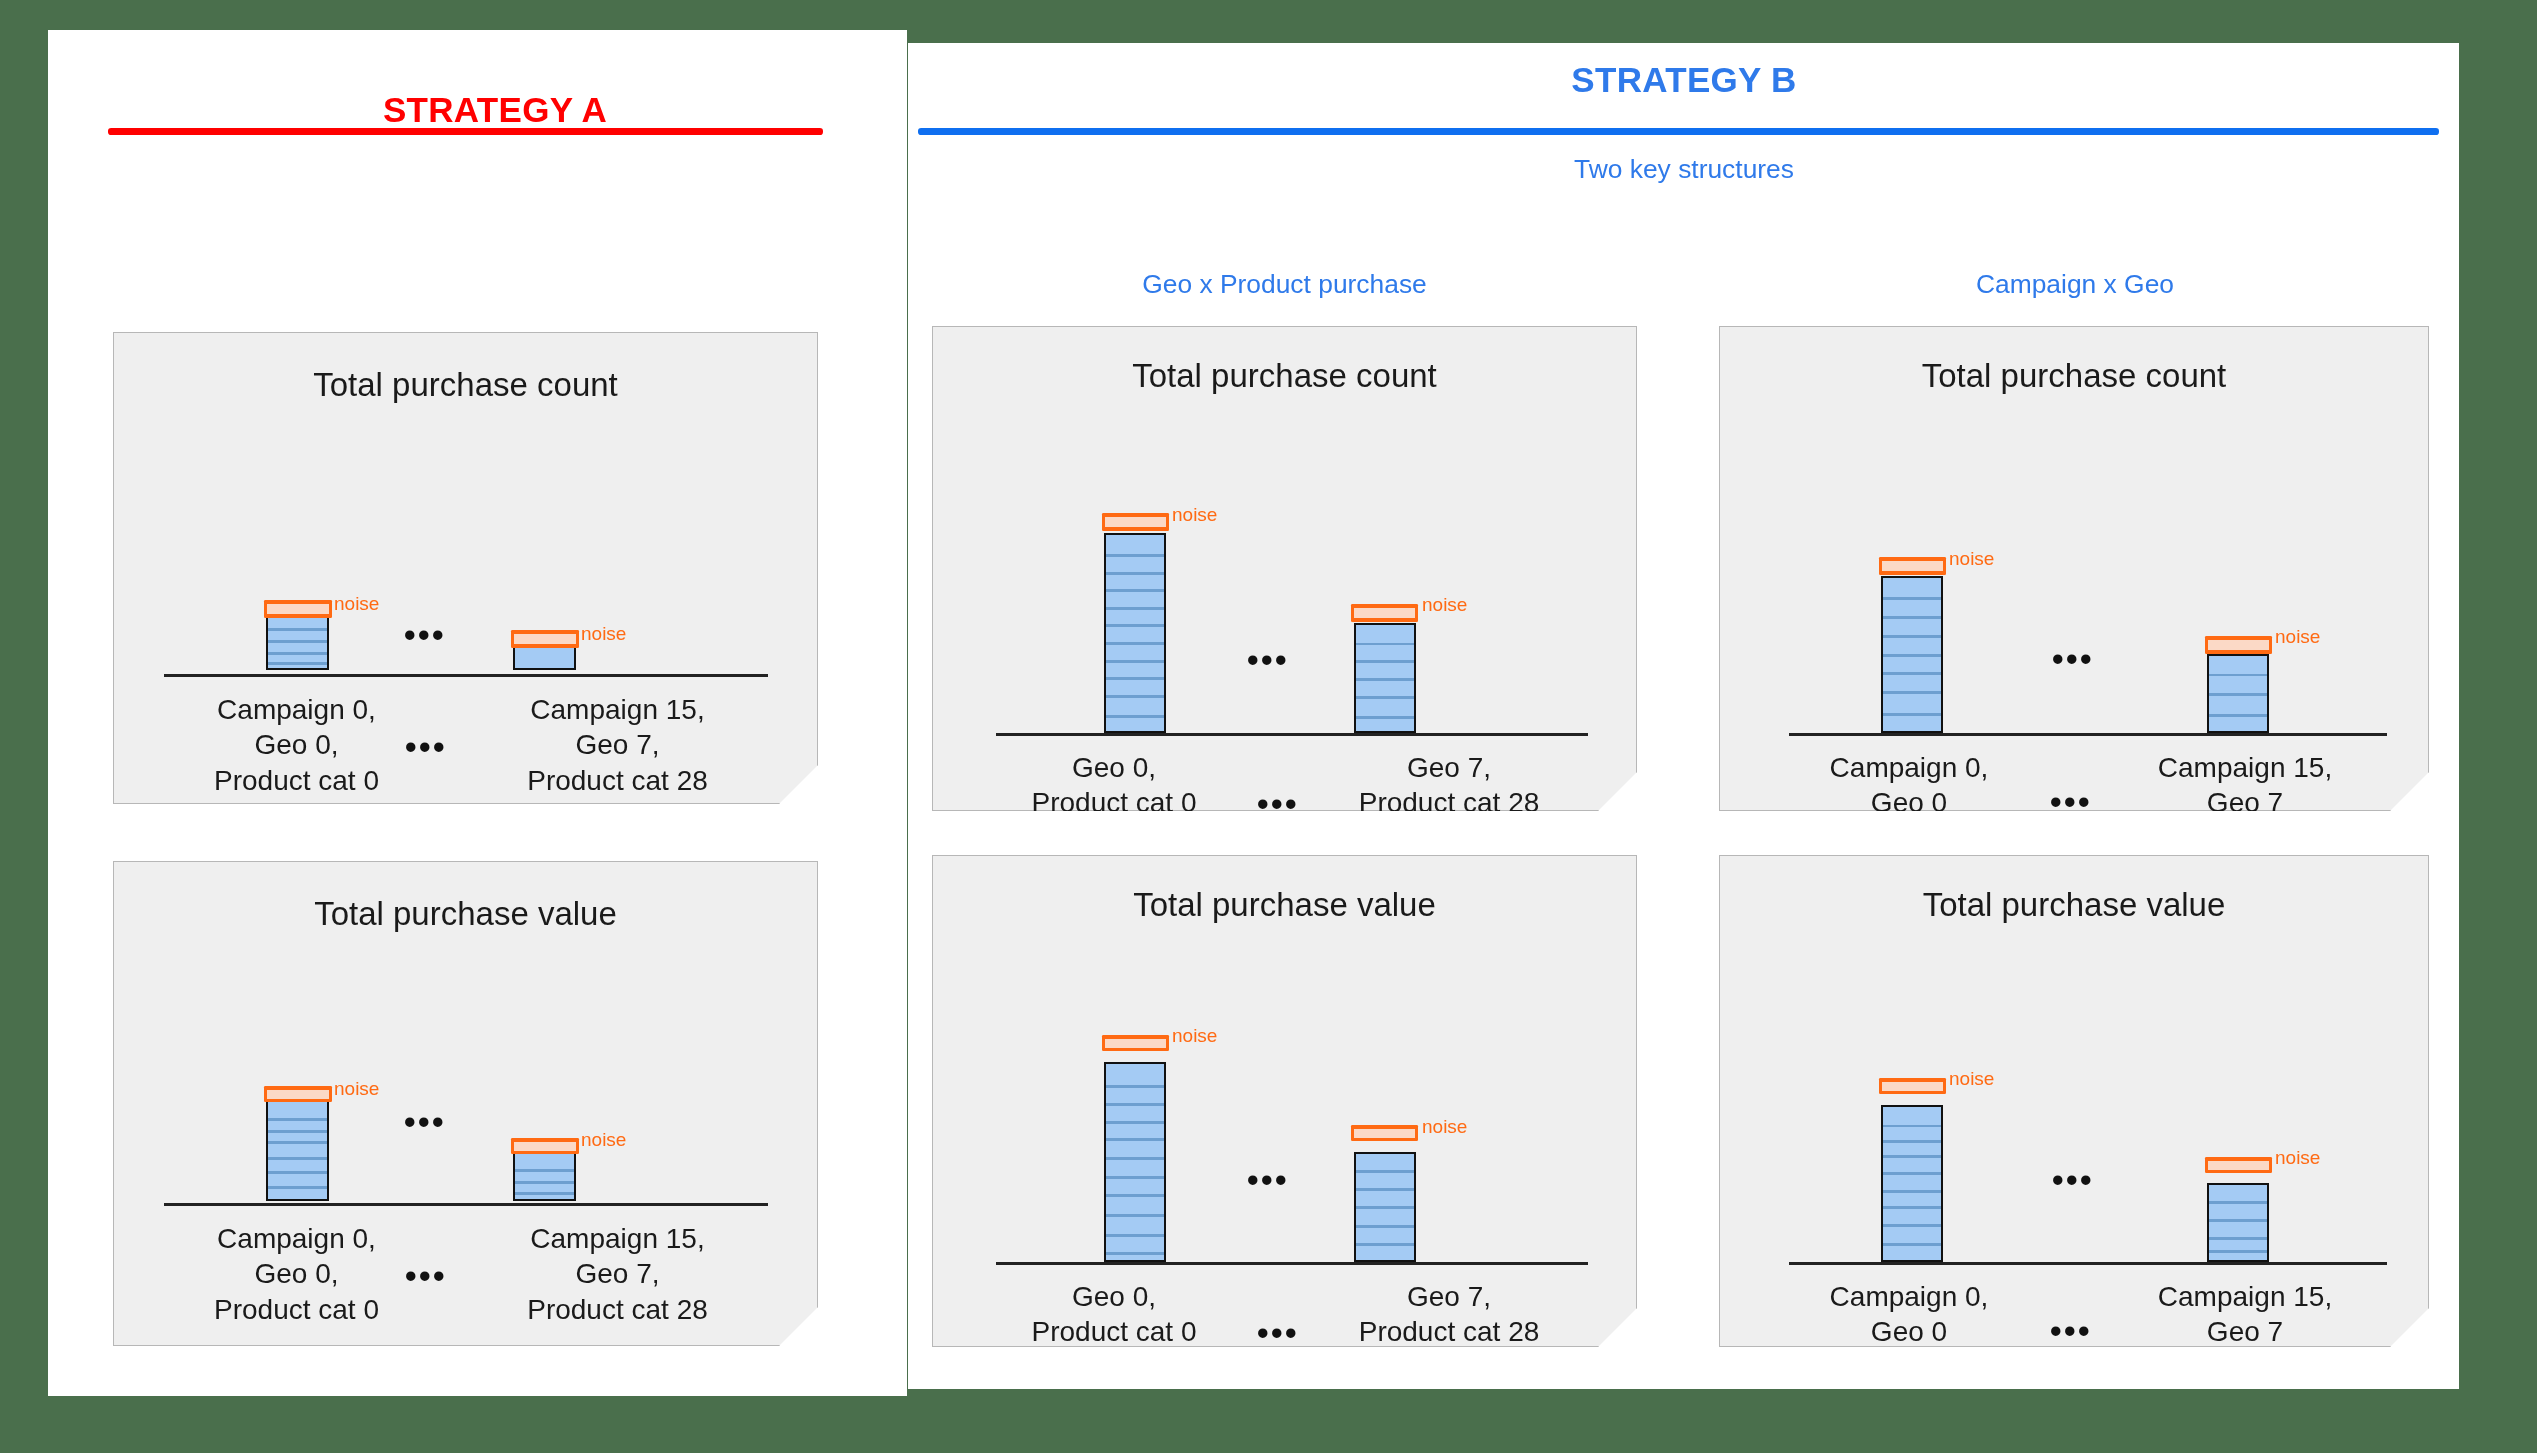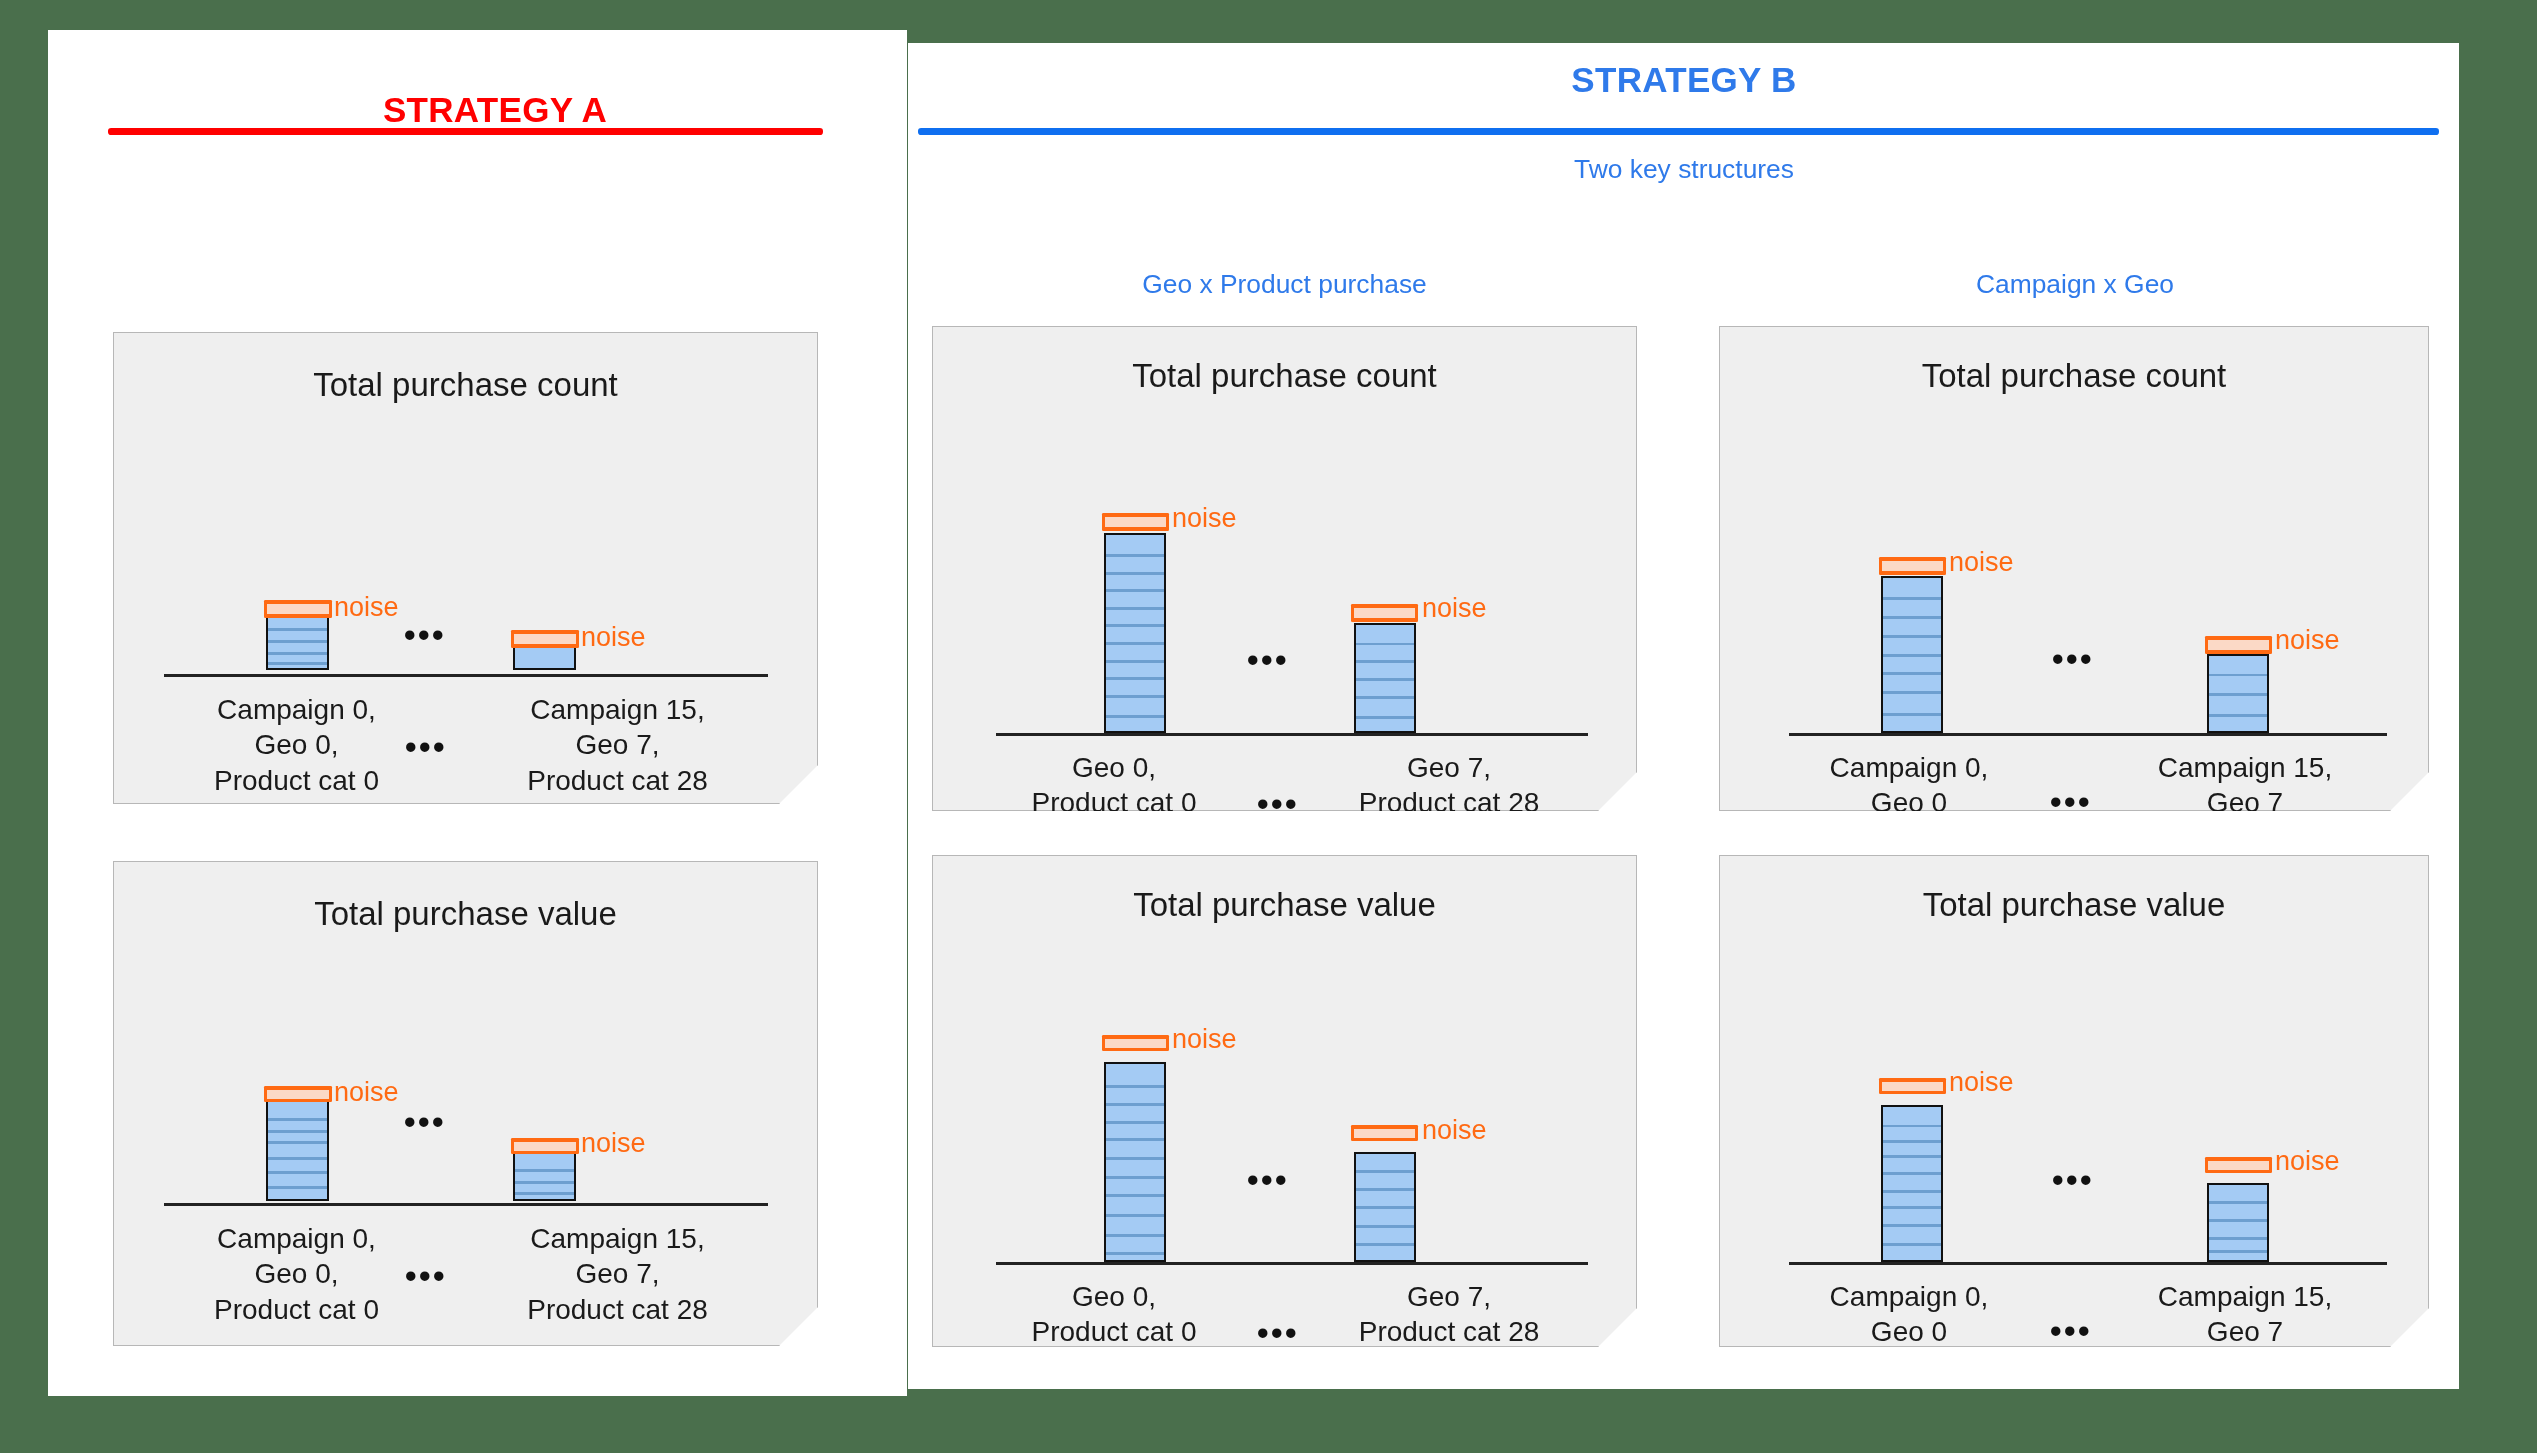--- a/index.html
+++ b/index.html
@@ -114,21 +114,21 @@
     padding: 3.8px 3.1px;
   }
   .noise-cap .inner {
     width: 100%; height: 100%;
     background: #fbd9c6;
     box-sizing: border-box;
   }
   .noise-label {
     position: absolute;
     color: #ff6a13;
-    font-size: 27px;
+    font-size: 19px;
     white-space: nowrap;
     line-height: 1;
   }
   .dots {
     position: absolute;
     color: #111111;
     font-size: 33px;
     font-weight: bold;
     letter-spacing: 2.5px;
     line-height: 1;

